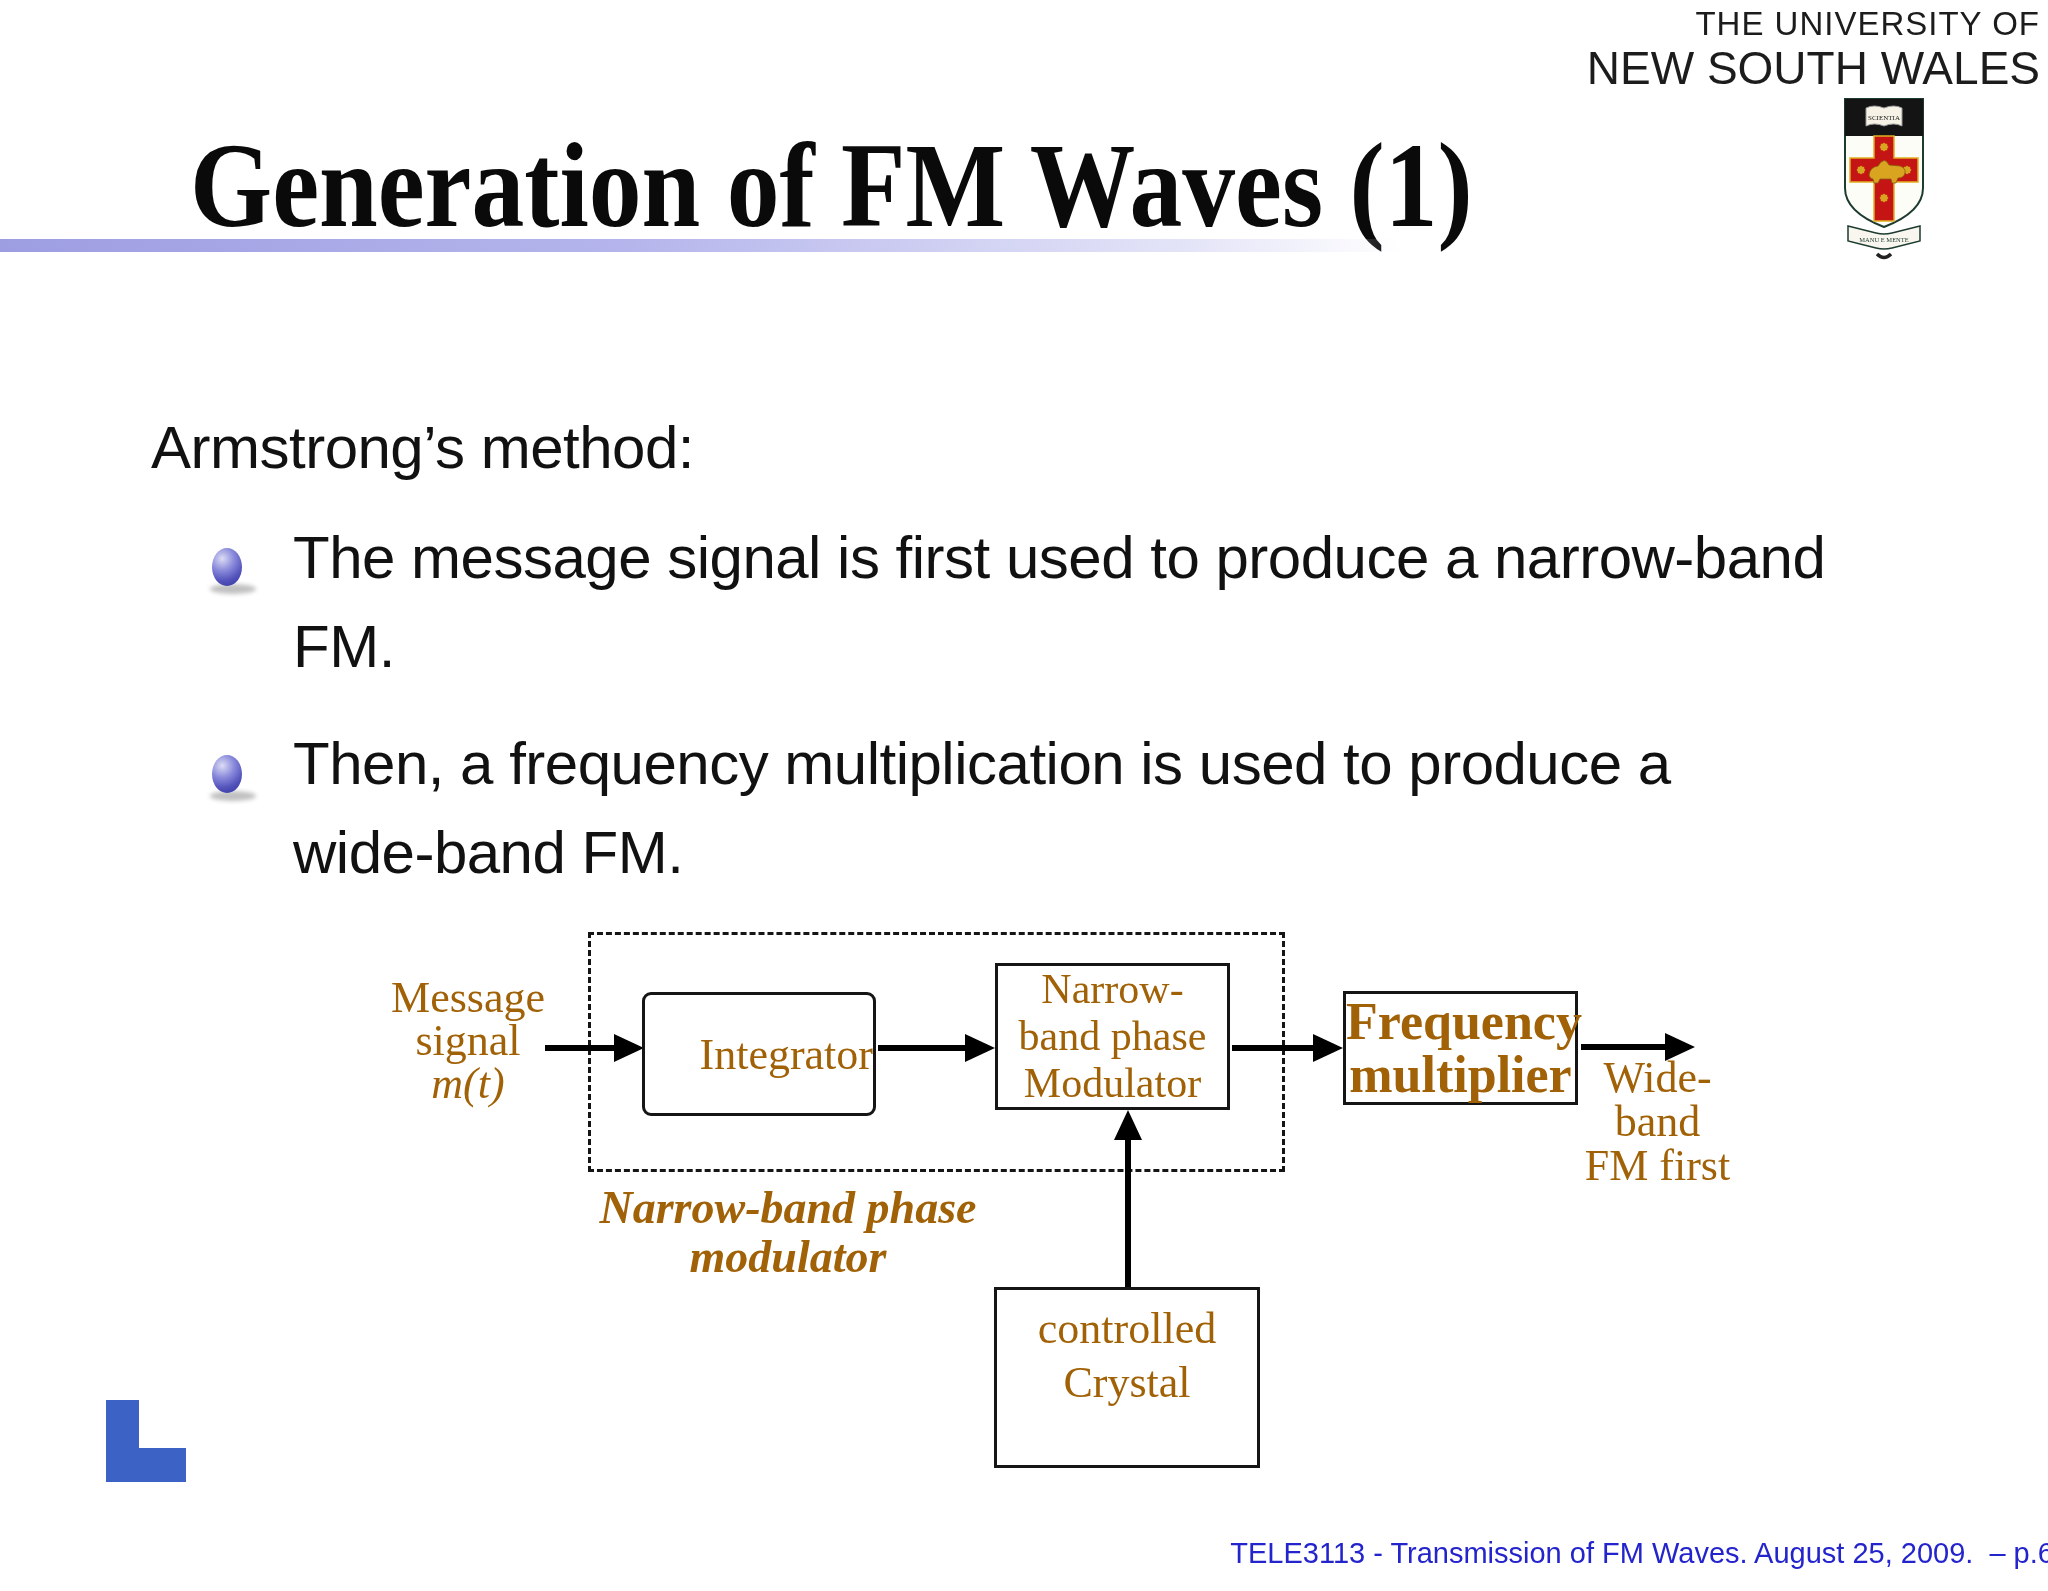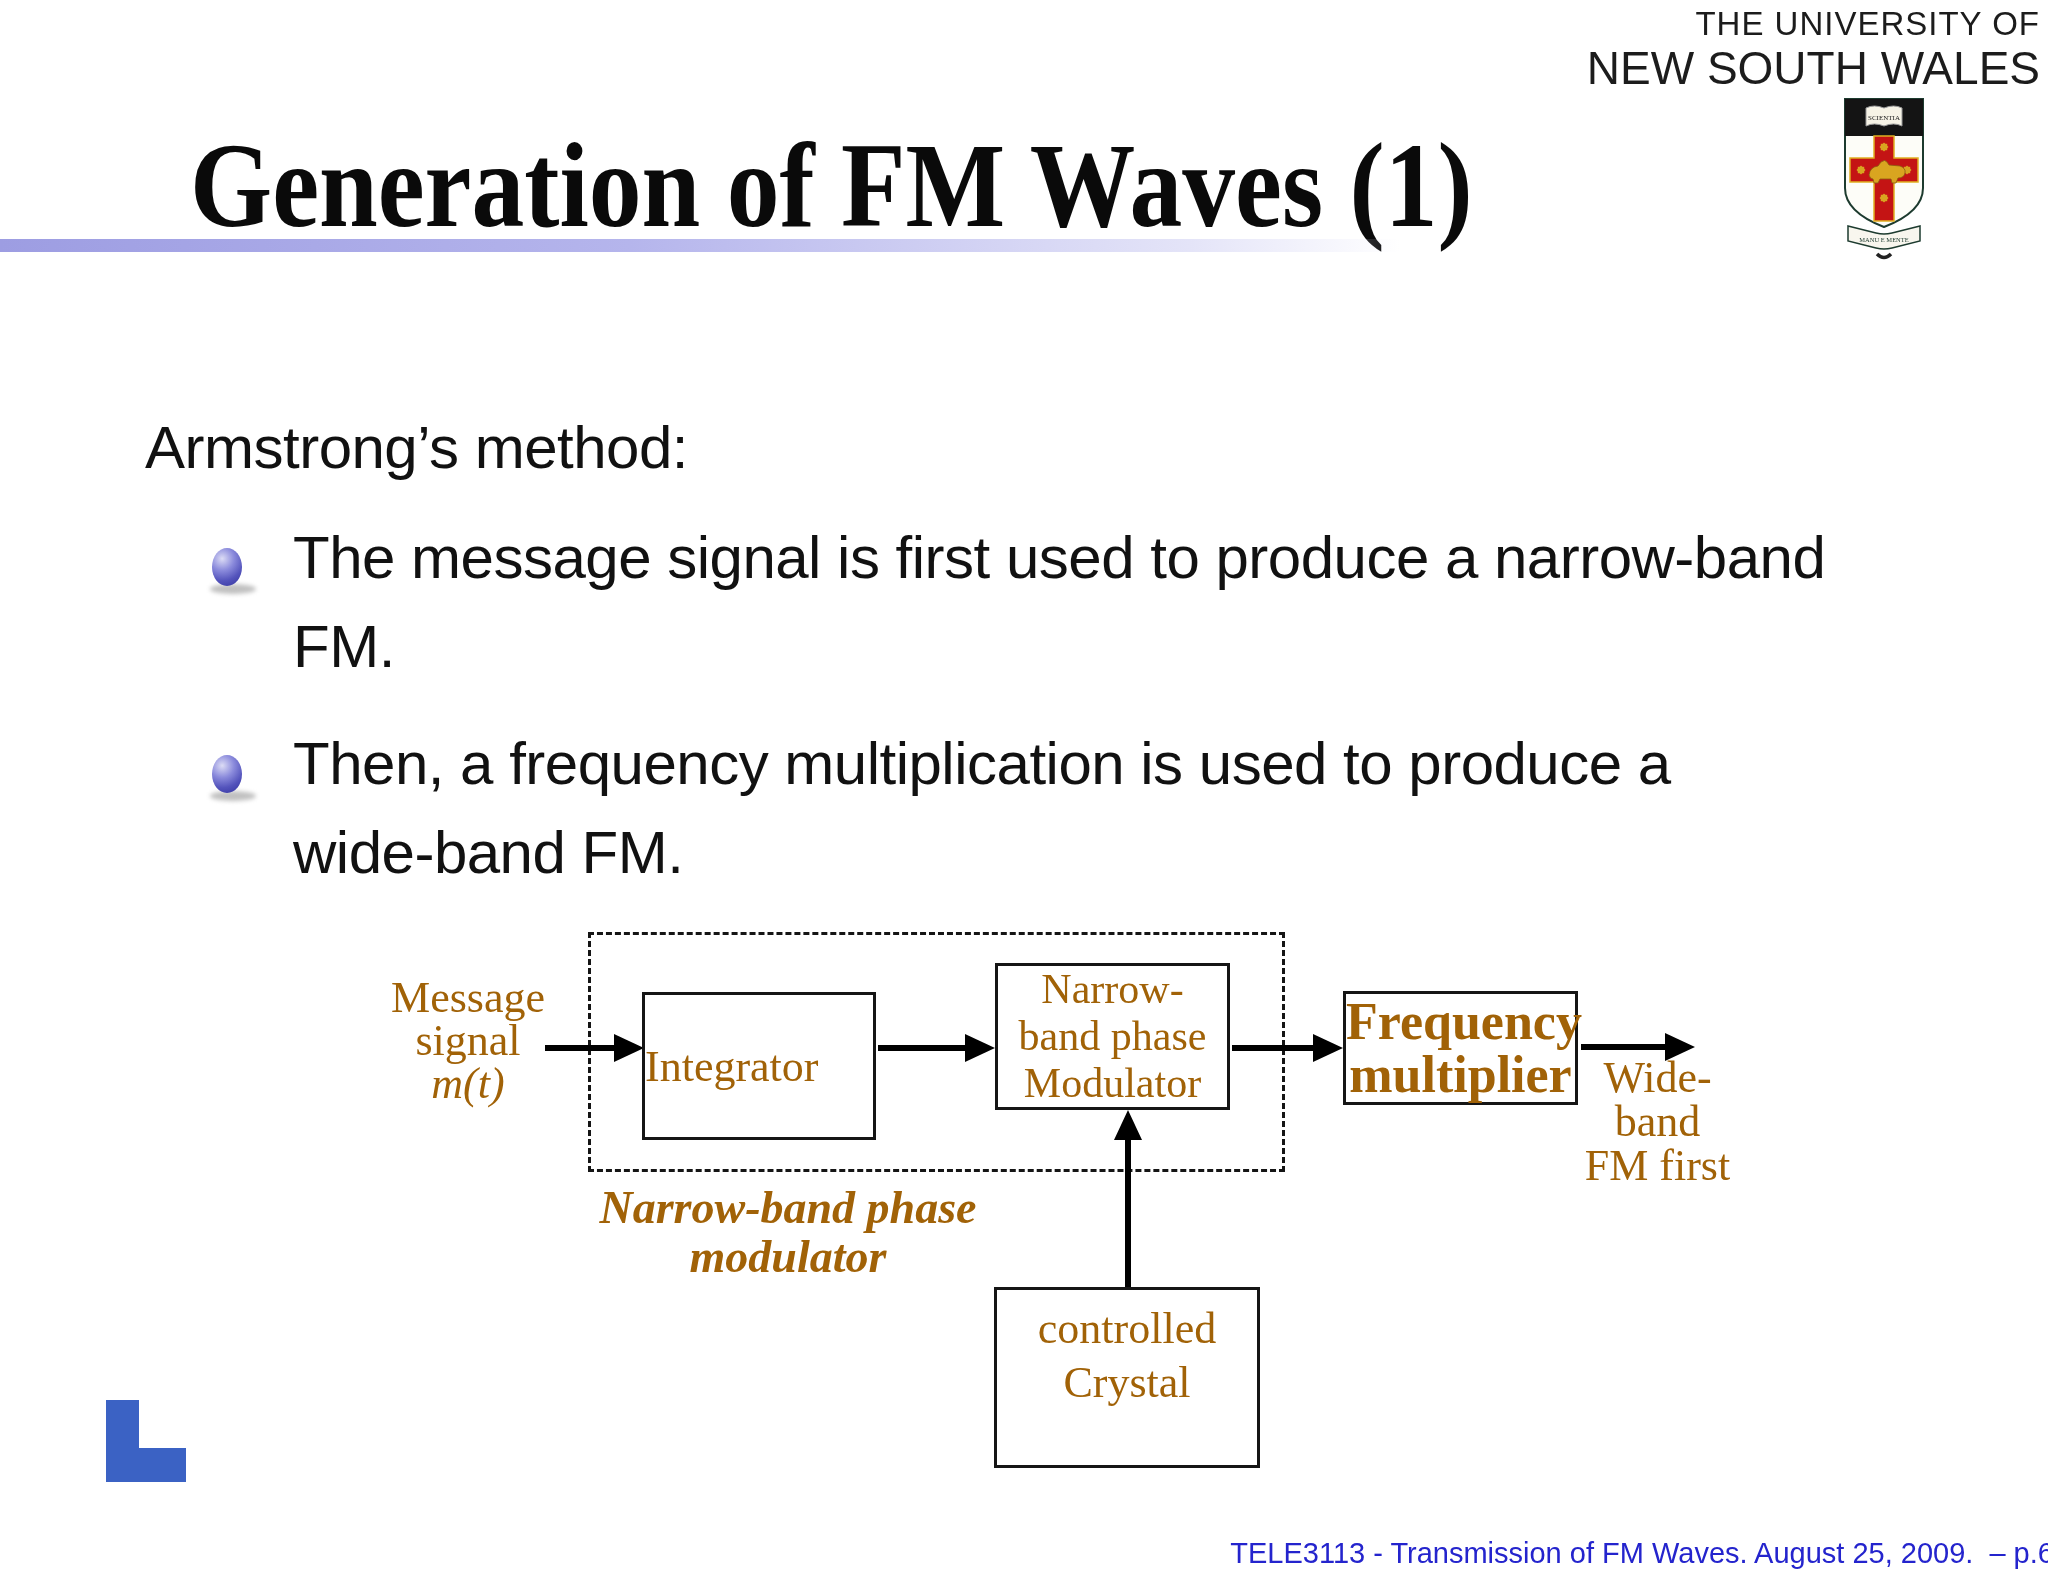--- a/index.html
+++ b/index.html
@@ -73,42 +73,42 @@
     <path d="M27,79 q1,-8 9,-9 l3,-4 q4,-3 6,0 l2,3 l11,1 q6,2 5,7 q-1,5 -7,5 l-2,5 h-4 l-1,-4 h-11 l-2,4 h-4 l-1,-4 q-3,0 -4,-4 z" fill="#d9a520" stroke="#8a5a10" stroke-width="0.8"></path>
     <path d="M6,130 L34,137 Q42,139 50,137 L78,130 L78,145 L50,152 Q42,154 34,152 L6,145 Z" fill="#f8f6ee" stroke="#1d3b2f" stroke-width="1.5"></path>
     <text x="42" y="146" font-family="Liberation Serif,serif" font-size="6.5" fill="#1d3b2f" text-anchor="middle">MANU E MENTE</text>
     <path d="M35,158 Q42,165 49,158" fill="none" stroke="#222" stroke-width="3.5"></path>
   </svg>
 </div>
 
 <div class="abs page-title">Generation of FM Waves (1)</div>
 <div class="abs title-rule"></div>
 
-<div class="abs bodytext" style="left:145px;top:413px;">Armstrong’s method:</div>
+<div class="abs bodytext" style="left:151px;top:413px;">Armstrong’s method:</div>
 
 <div class="abs sphere" style="left:212px;top:548px;"></div>
 <div class="abs bodytext" style="left:293px;top:523px;">The message signal is first used to produce a narrow-band</div>
 <div class="abs bodytext" style="left:293px;top:612px;">FM.</div>
 
 <div class="abs sphere" style="left:212px;top:755px;"></div>
 <div class="abs bodytext" style="left:293px;top:729px;">Then, a frequency multiplication is used to produce a</div>
 <div class="abs bodytext" style="left:293px;top:818px;">wide-band FM.</div>
 
 <div class="abs dashedbox" style="left:588px;top:932px;width:697px;height:240px;"></div>
 
 <div class="abs dserif" style="left:368px;top:976px;width:200px;text-align:center;font-size:44px;line-height:43px;">
   <div>Message</div>
   <div>signal</div>
   <div style="font-style:italic;">m(t)</div>
 </div>
 
 <div class="abs hline" style="left:545px;top:1045px;width:75px;"></div>
 <div class="abs head-right" style="left:614px;top:1034px;"></div>
 
-<div class="abs dbox" style="left:642px;top:992px;width:234px;height:148px;display:flex;align-items:center;justify-content:flex-start;">
+<div class="abs dbox" style="left:642px;top:992px;width:234px;height:124px;display:flex;align-items:center;justify-content:flex-end;border-radius:9px;">
   <span class="dserif" style="font-size:44px;">Integrator</span>
 </div>
 
 <div class="abs hline" style="left:878px;top:1045px;width:92px;"></div>
 <div class="abs head-right" style="left:965px;top:1034px;"></div>
 
 <div class="abs dbox dserif" style="left:995px;top:963px;width:235px;height:147px;font-size:42px;line-height:47px;">
   <div>Narrow-</div>
   <div>band phase</div>
   <div>Modulator</div>

